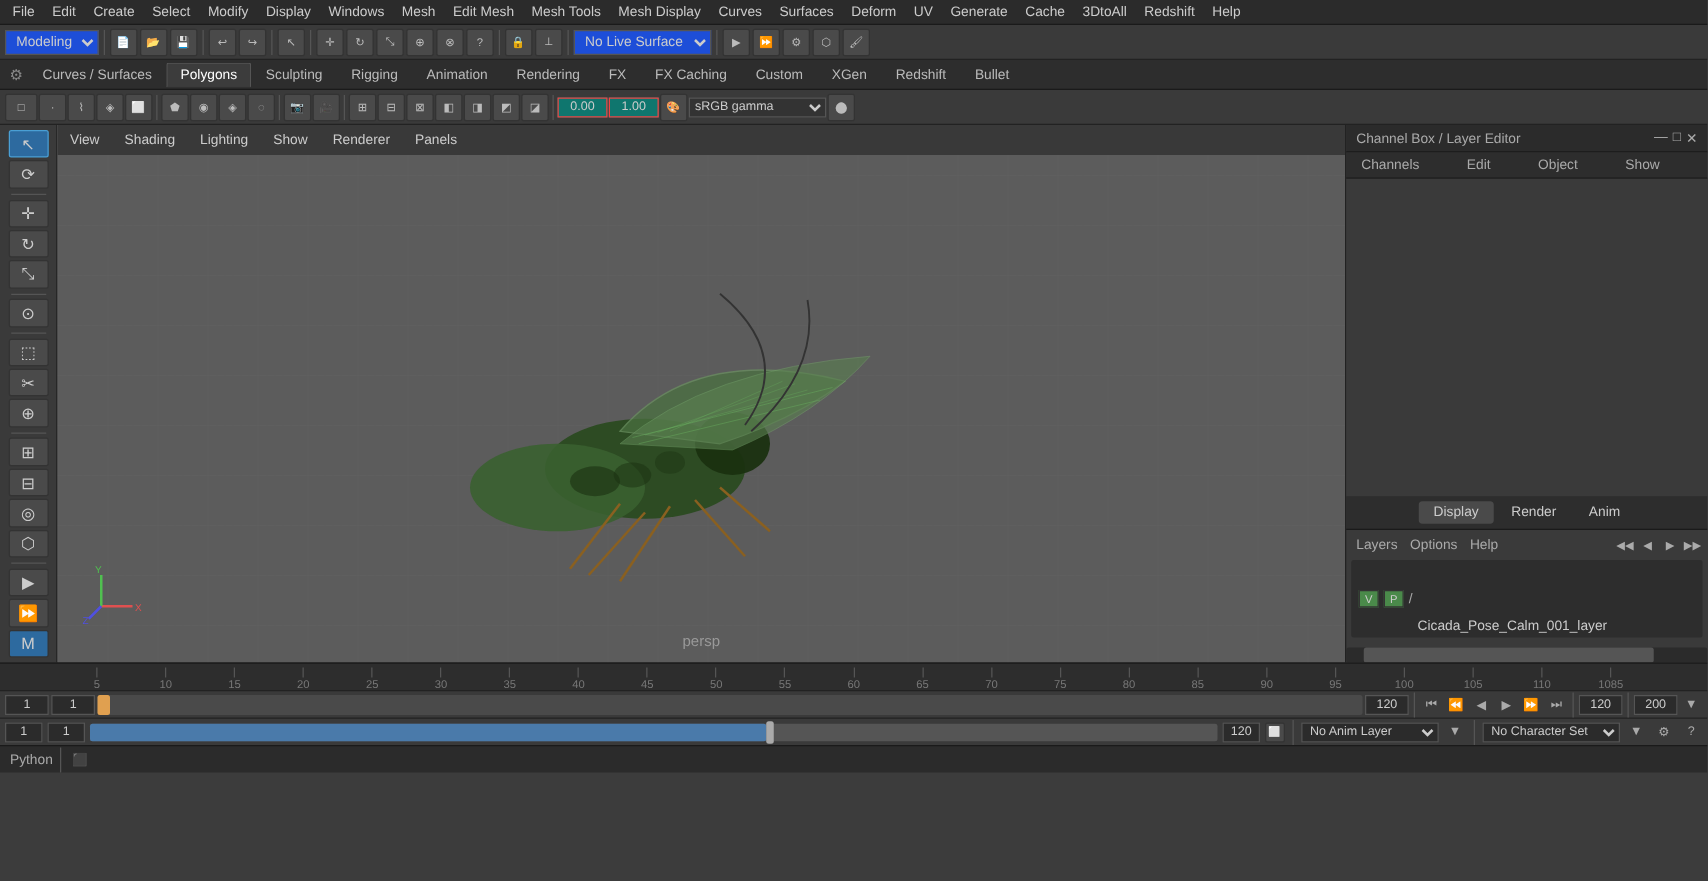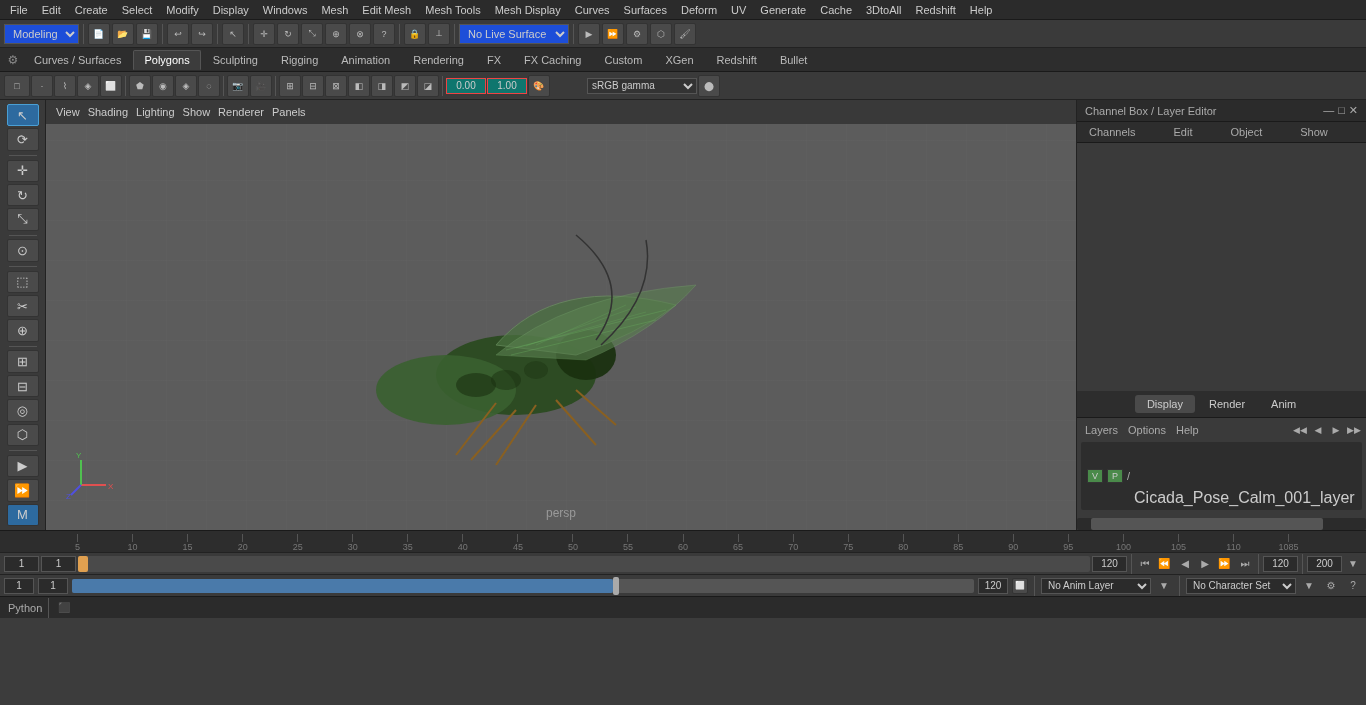--- a/index.html
+++ b/index.html
@@ -178,21 +178,21 @@
     #viewport-topbar {
       position: absolute;
       top: 0;
       left: 0;
       right: 0;
       height: 24px;
       background: rgba(50,50,50,0.85);
       display: flex;
       align-items: center;
       padding: 0 6px;
-      gap: 0;
+      gap: 12px;
       z-index: 10;
     }
     .vp-menu {
       color: #ccc;
       font-size: 11px;
       cursor: pointer;
       padding: 2px 4px;
     }
     .vi-input {
       width: 40px;
@@ -203,21 +203,20 @@
       font-size: 10px;
       text-align: center;
     }
     .vi-dropdown {
       height: 16px;
       background: #333;
       border: 1px solid #555;
       color: #ccc;
       font-size: 10px;
       cursor: pointer;
-      margin-left: 36px;
     }
 
     
     #insect-svg {
       position: absolute;
       top: 55px;
       left: 250px;
       width: 500px;
       height: 380px;
     }
@@ -334,21 +333,21 @@
       background: #4a8a4a;
       border: 1px solid #333;
       font-size: 9px;
       display: flex;
       align-items: center;
       justify-content: center;
       color: #ccc;
       cursor: pointer;
     }
     .layer-name {
-      font-size: 16px;
+      font-size: 11px;
       color: #ccc;
       flex: 1;
       margin-top: 44px;
     }
 
     
     #timeline-area {
       height: 22px;
       background: #2d2d2d;
       border-top: 1px solid #1a1a1a;

